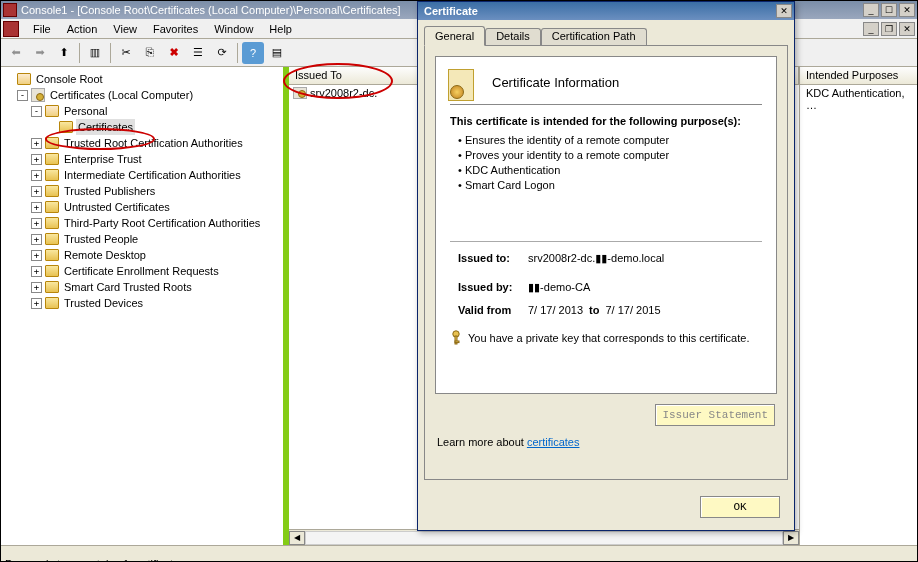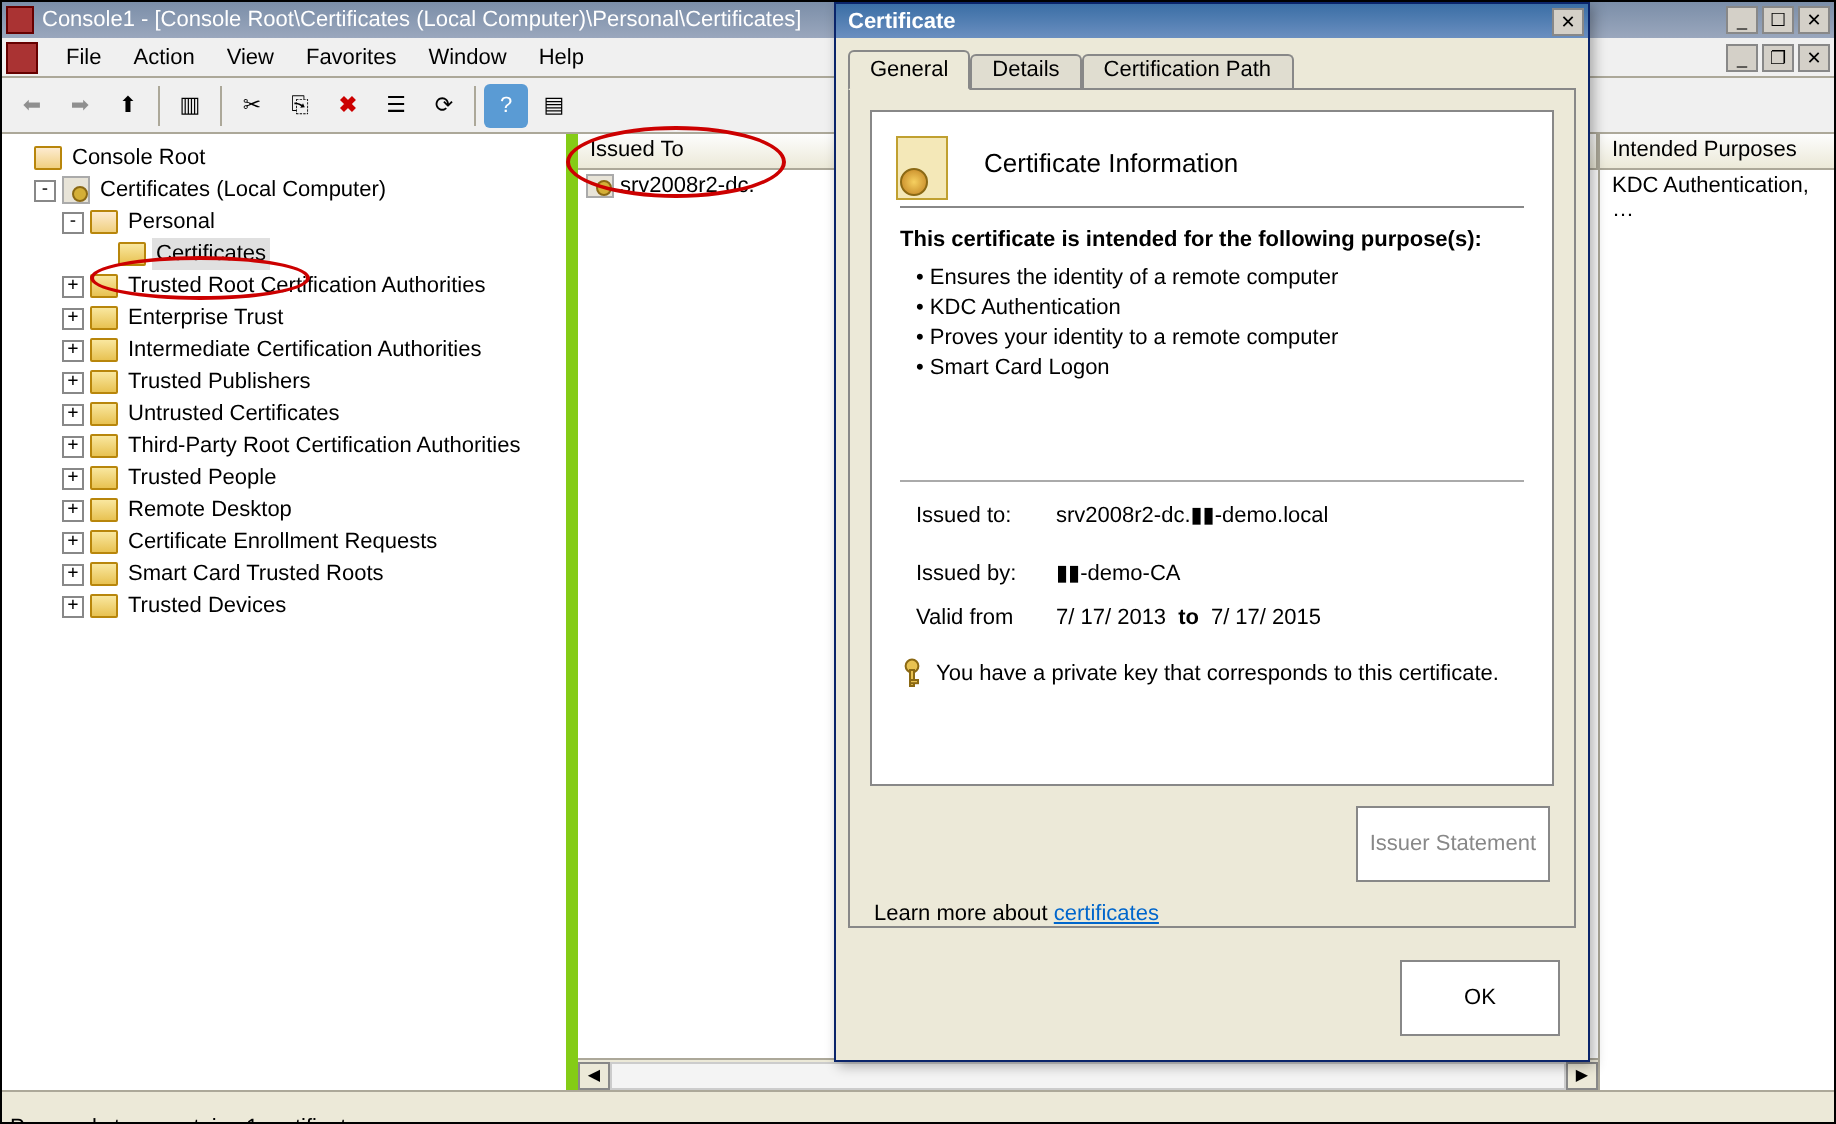--- a/index.html
+++ b/index.html
@@ -133,28 +133,28 @@
   .cert-badge-seal { width:14px; height:14px; border-radius:50%; background:radial-gradient(#f6d060,#c08020);
     border:1px solid #8b6914; position:absolute; bottom:2px; left:2px;}
   .cert-heading { margin-left:42px; font-weight:normal; font-size:13px; padding-top:6px;}
   .cert-hr { border:none; border-top:1px solid #888; margin:14px 0 10px 0;}
   .cert-purpose-title { font-weight:bold; font-size:11px; margin-bottom:6px;}
   .cert-purpose-list { margin:0 0 0 8px; padding:0; list-style:none;}
   .cert-purpose-list li::before { content:"• "; }
   .cert-purpose-list li { font-size:11px; line-height:15px;}
   .cert-thin-hr { border:none; border-top:1px solid #aaa; margin:48px 0 10px 0;}
   .cert-field-row { display:flex; margin:10px 0 0 8px; font-size:11px; align-items:baseline;}
-  .cert-field-label { font-weight:normal; width:70px;}
+  .cert-field-label { font-weight:bold; width:70px;}
   .cert-priv-key { margin-top:14px; display:flex; align-items:center; gap:6px;}
   .key-icon { width:12px; height:16px; }
   .key-icon svg { width:12px; height:16px; }
   .issuer-stmt-row { display:flex; justify-content:flex-end; margin:6px 12px 0 0;}
   .dlg-btn {
-    min-width:80px; height:38px; background:#ffffff; border:1px solid #888;
-    font-size:11px; cursor:default; box-shadow:1px 1px 0 #fff inset;
+    min-width:80px; height:22px; background:#fef9c3; border:1px solid #888;
+    font-size:11px; cursor:default; box-shadow:1px 1px 0 #fff inset;font-family:Liberation Mono, monospace;
   }
   .dlg-btn.disabled { color:#888; }
   .learn-row { margin:10px 0 0 12px; font-size:11px;}
   .learn-row a { color:#0066cc; }
   .dlg-footer { display:flex; justify-content:flex-end; padding:10px 14px 12px 0; }
   .hscroll {
     height:16px; background:#ece9d8; border-top:1px solid #aca899;
     display:flex; align-items:center;
   }
   .hscroll .sbtn { width:16px; height:14px; border:1px solid #888; background:#ece9d8;
@@ -335,22 +335,22 @@
     <div class="cert-info-box">
       <div class="cert-badge">
         <div class="cert-badge-bg"></div>
         <div class="cert-badge-seal"></div>
       </div>
       <div class="cert-heading">Certificate Information</div>
       <hr class="cert-hr">
       <div class="cert-purpose-title">This certificate is intended for the following purpose(s):</div>
       <ul class="cert-purpose-list" id="purpose-list">
           <li>Ensures the identity of a remote computer</li>
+          <li>Proves your identity to a remote computer</li>
           <li>KDC Authentication</li>
-          <li>Proves your identity to a remote computer</li>
           <li>Smart Card Logon</li>
         </ul>
       <hr class="cert-thin-hr">
       <div class="cert-field-row">
         <span class="cert-field-label">Issued to:</span>
         <span>srv2008r2-dc.▮▮-demo.local</span>
       </div>
       <div class="cert-field-row" style="margin-top:16px;">
         <span class="cert-field-label">Issued by:</span>
         <span>▮▮-demo-CA</span>

